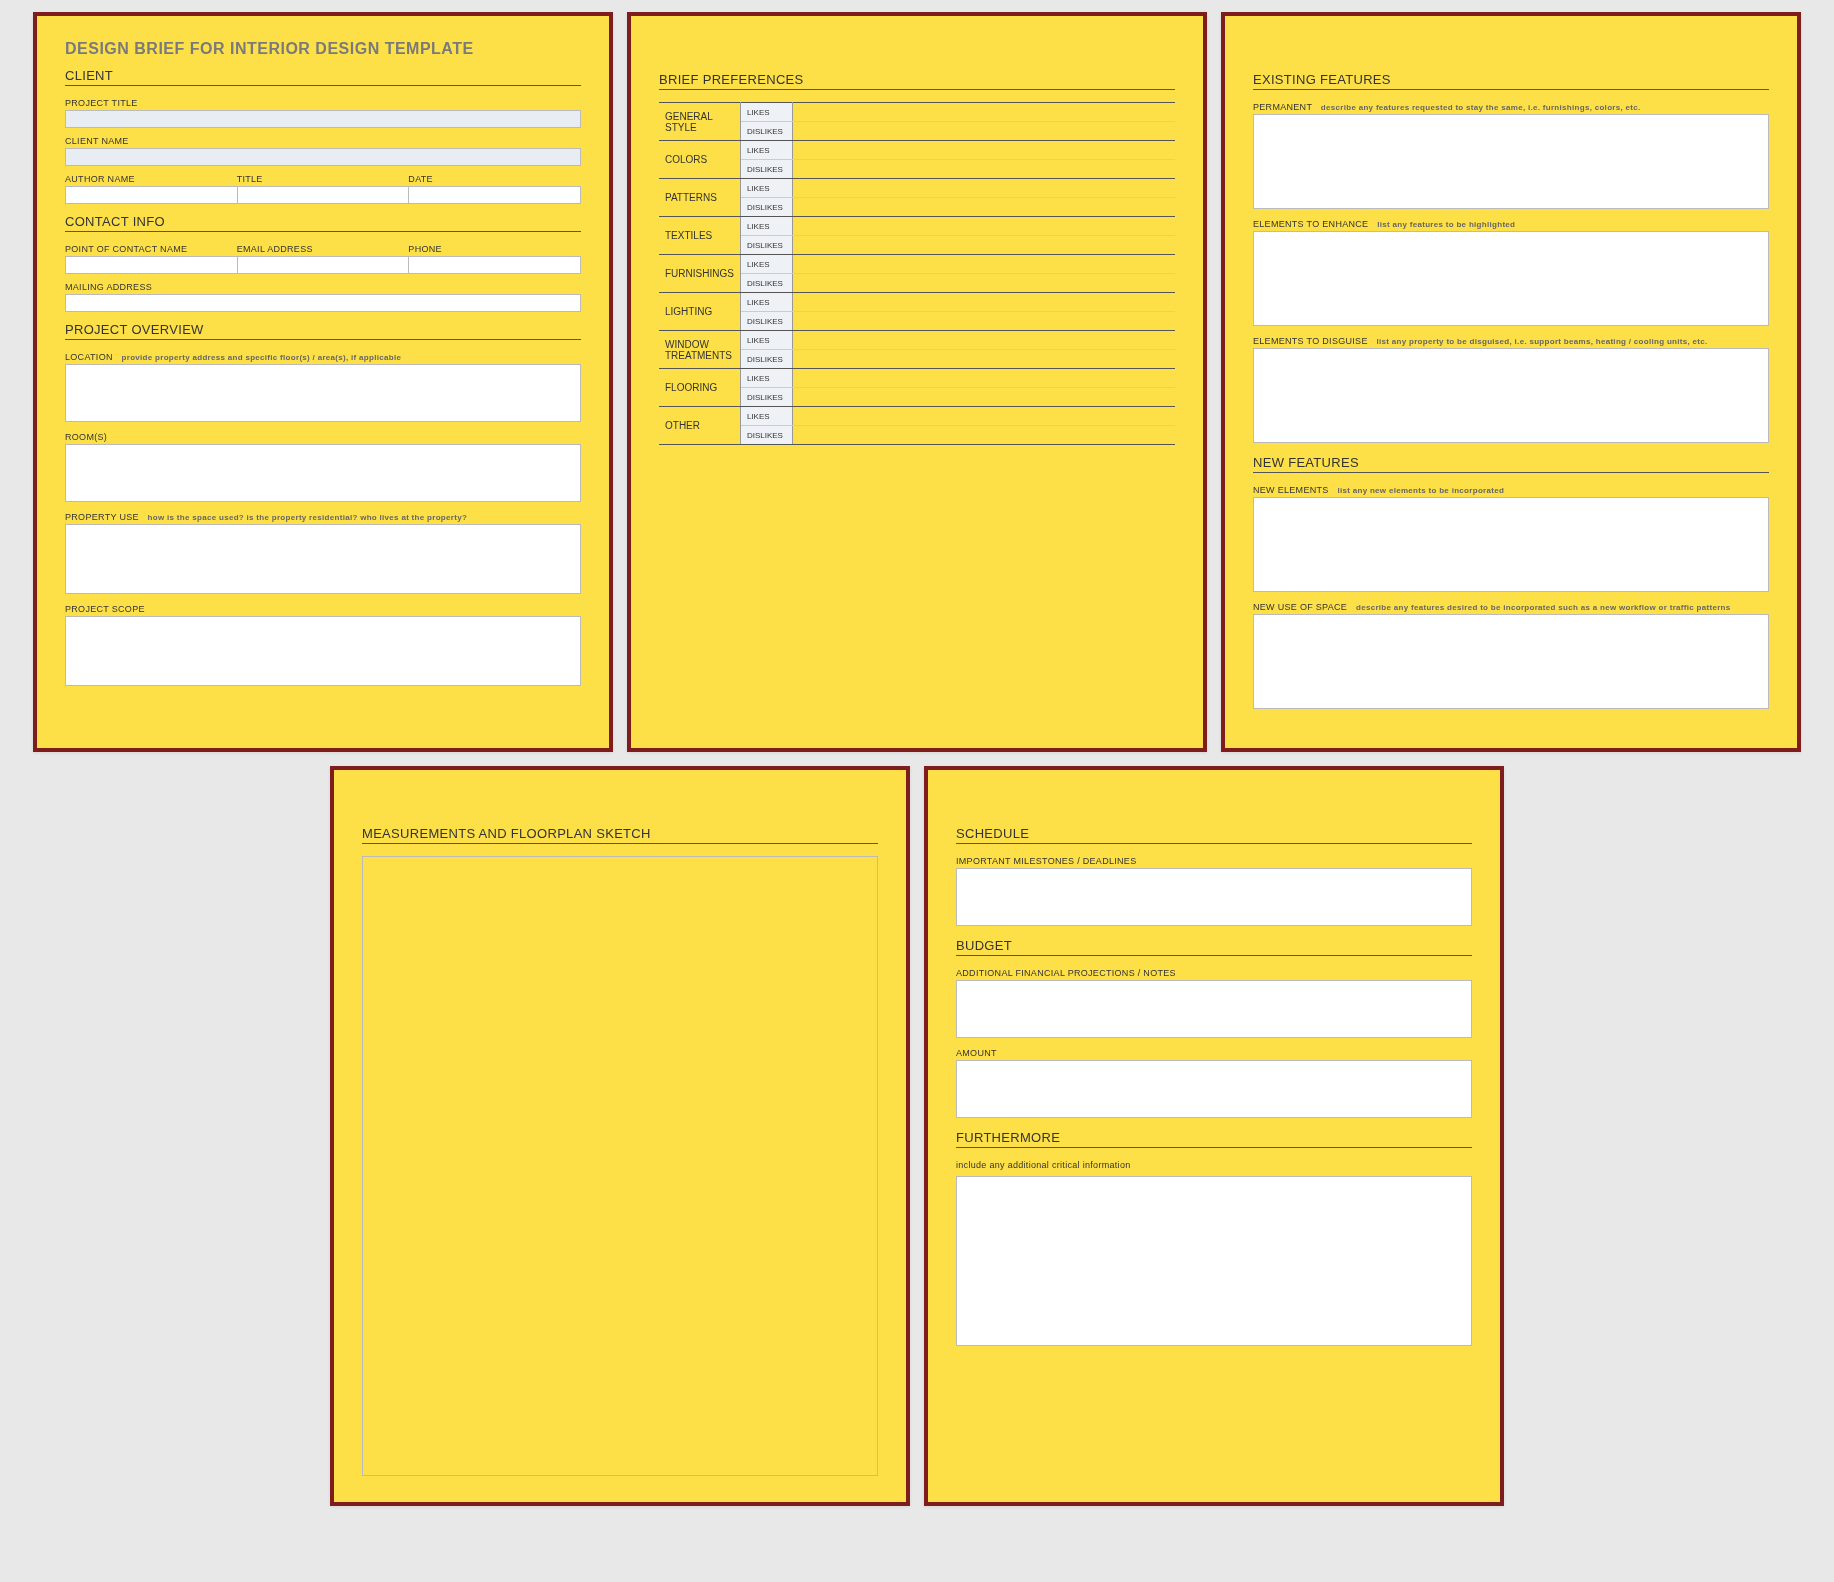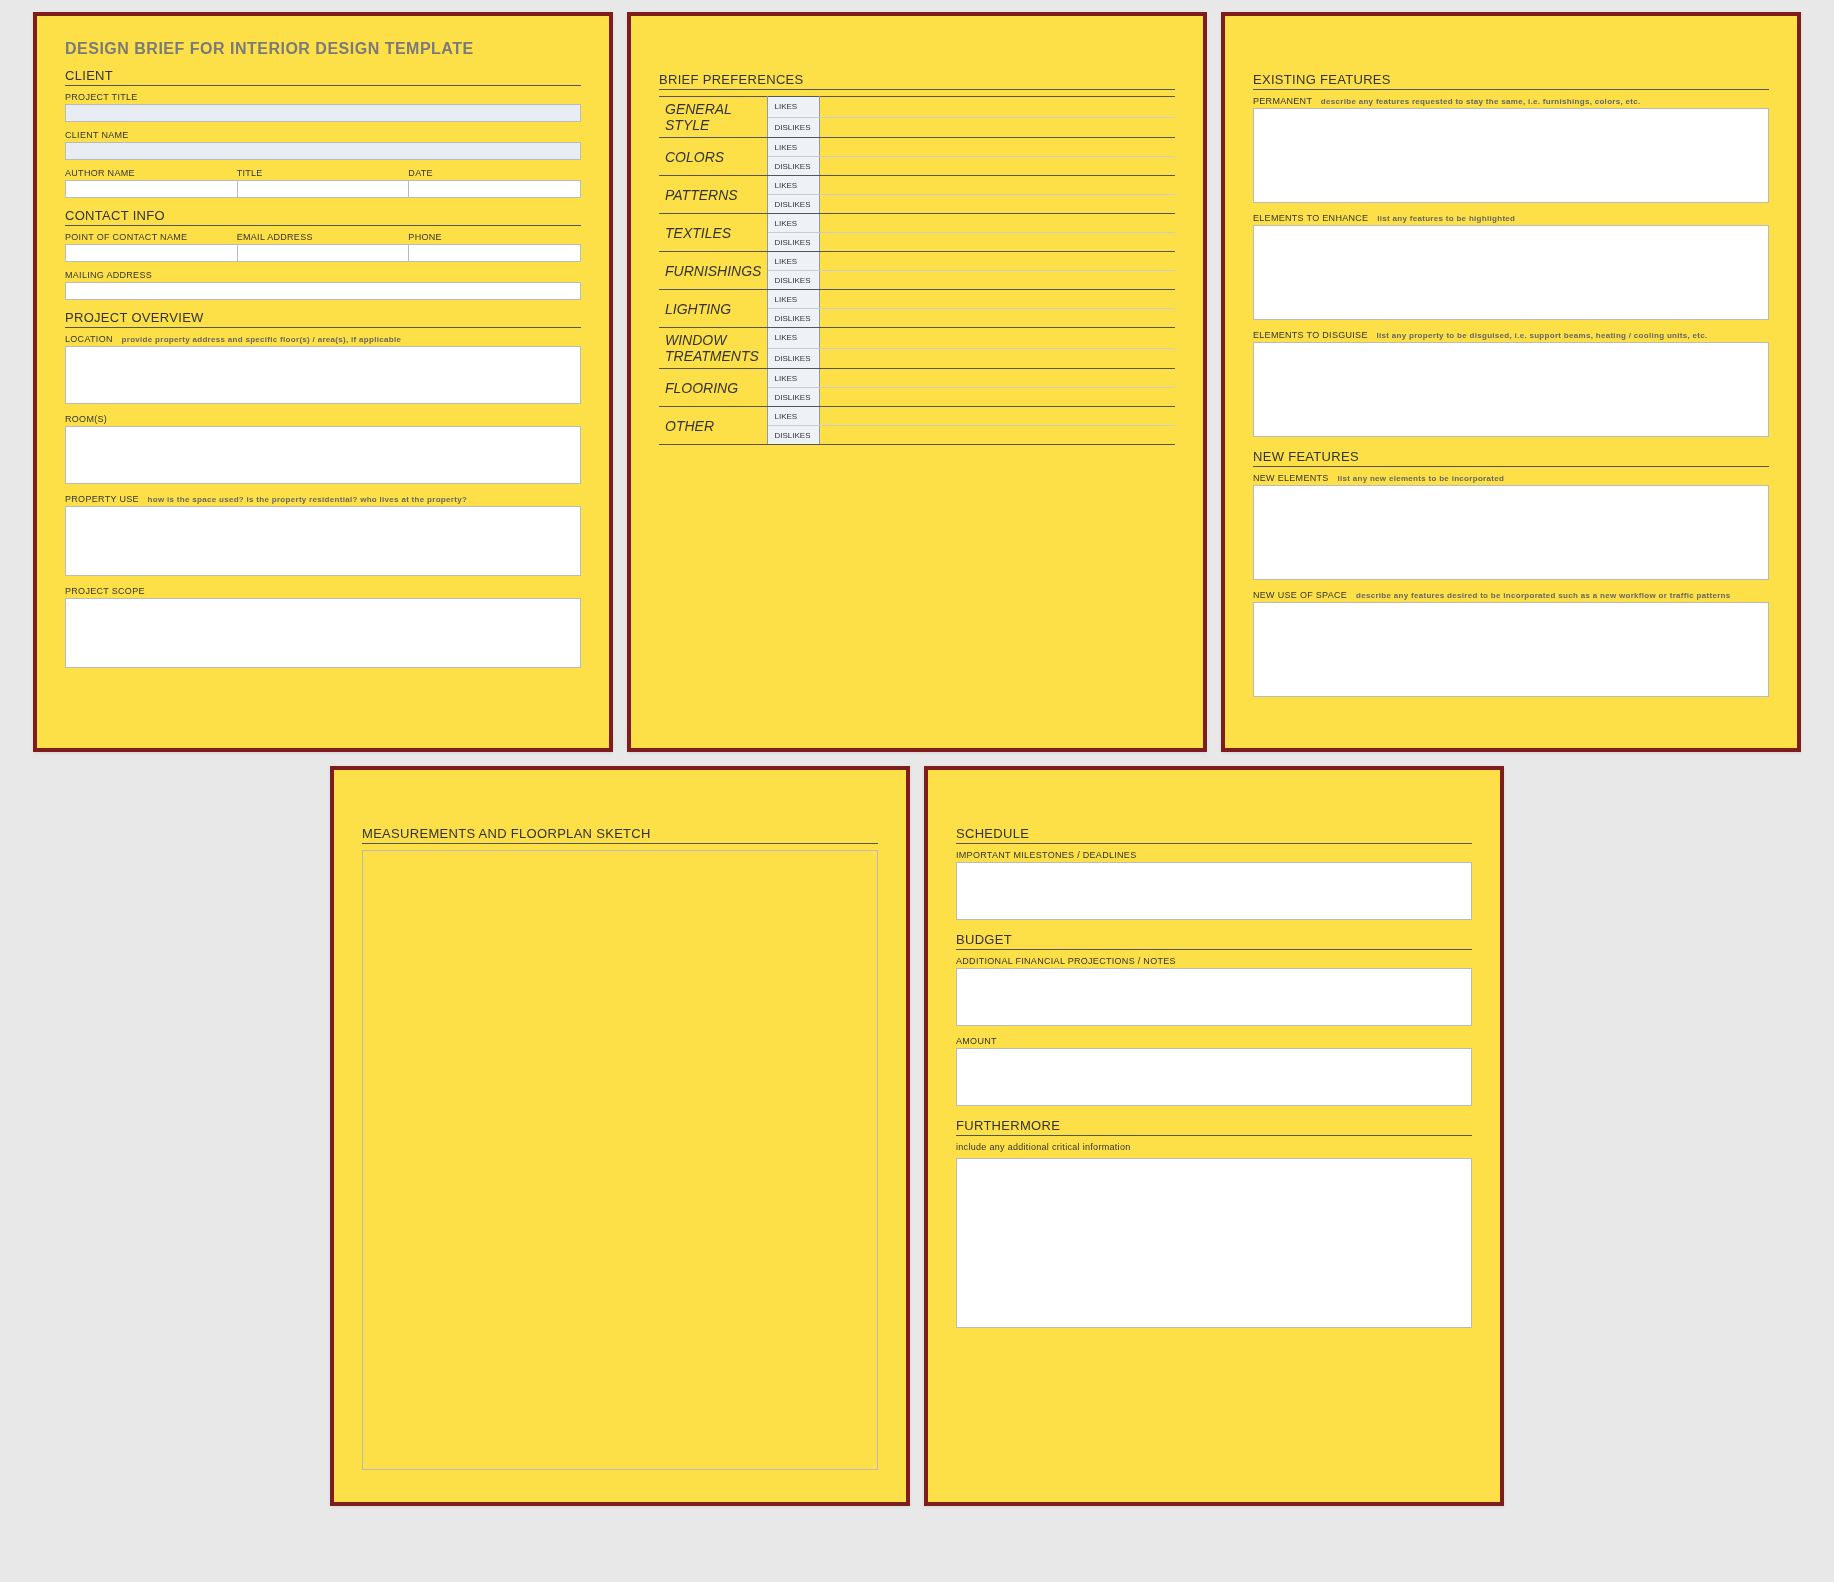--- a/index.html
+++ b/index.html
@@ -30,21 +30,21 @@
     font-size: 16px;
     letter-spacing: 0.5px;
     margin-bottom: 10px;
   }
   .section-title {
     font-size: 13px;
     font-weight: normal;
     border-bottom: 1px solid #555;
     padding-bottom: 2px;
     margin-top: 10px;
-    margin-bottom: 6px;
+    margin-bottom: 12px;
     letter-spacing: 0.3px;
   }
   .field-label {
     font-size: 9px;
     letter-spacing: 0.3px;
     margin-bottom: 2px;
   }
   .field-label .hint {
     font-size: 8px;
     color: #666;
@@ -91,23 +91,22 @@
     border-collapse: collapse;
     font-size: 8.5px;
   }
   .pref-table td {
     border: 1px solid #999;
     padding: 4px 6px;
     vertical-align: middle;
   }
   .pref-table .cat {
     width: 80px;
-    font-size: 14px;
+    font-size: 10px;
     border-left: none;
-    font-style: italic;
   }
   .pref-table .ld {
     width: 52px;
     background: #eef1f6;
     font-size: 8px;
     text-align: left;
   }
   .pref-table .val {
     border-right: none;
   }

